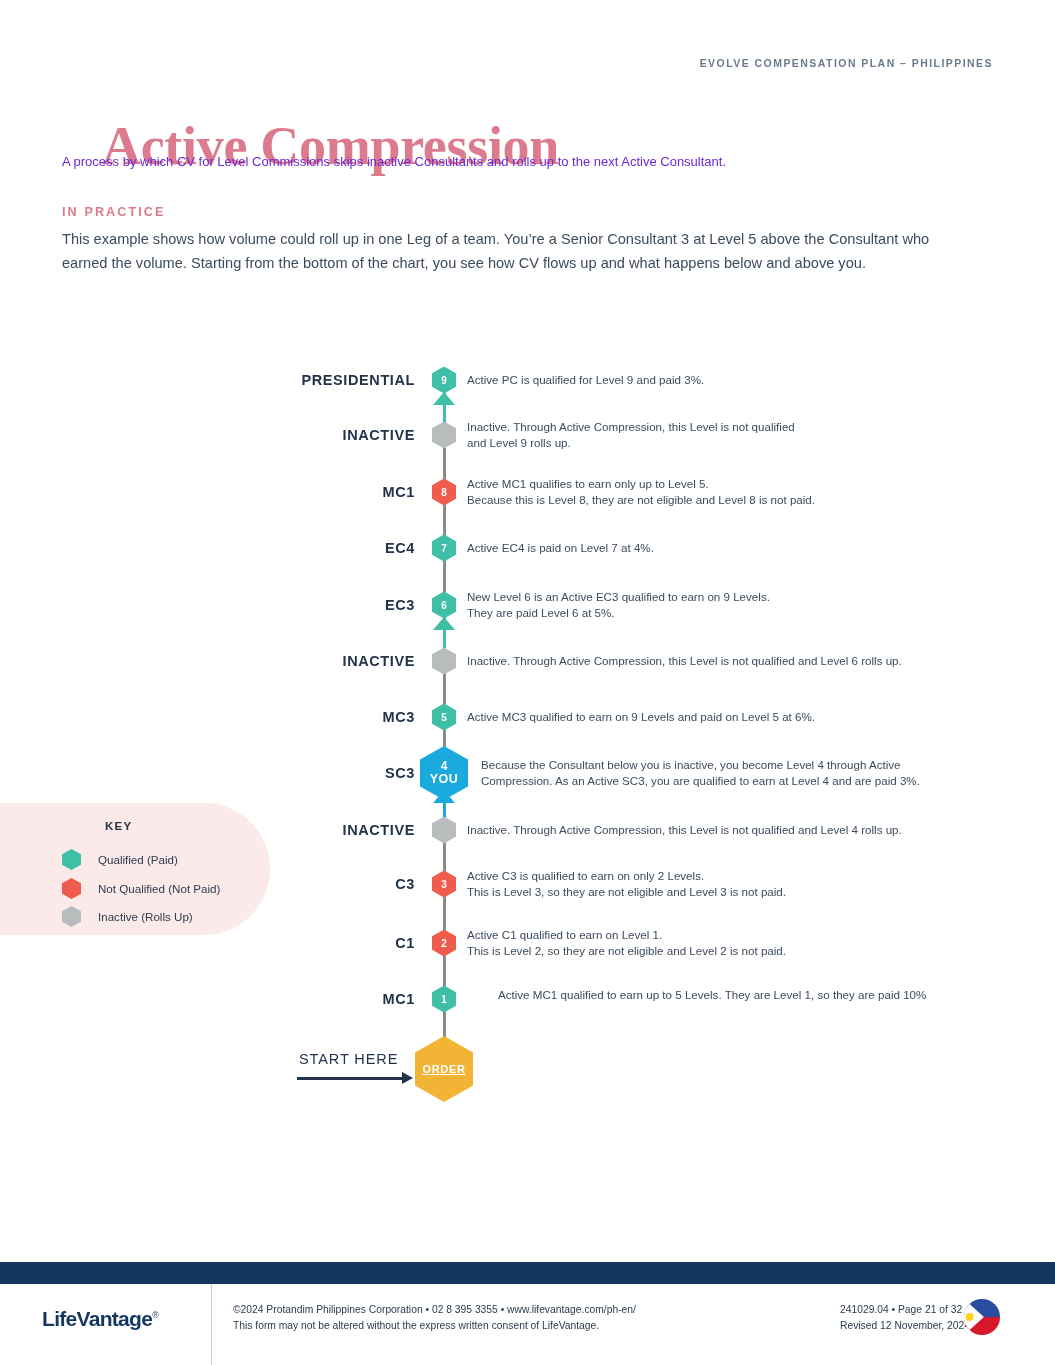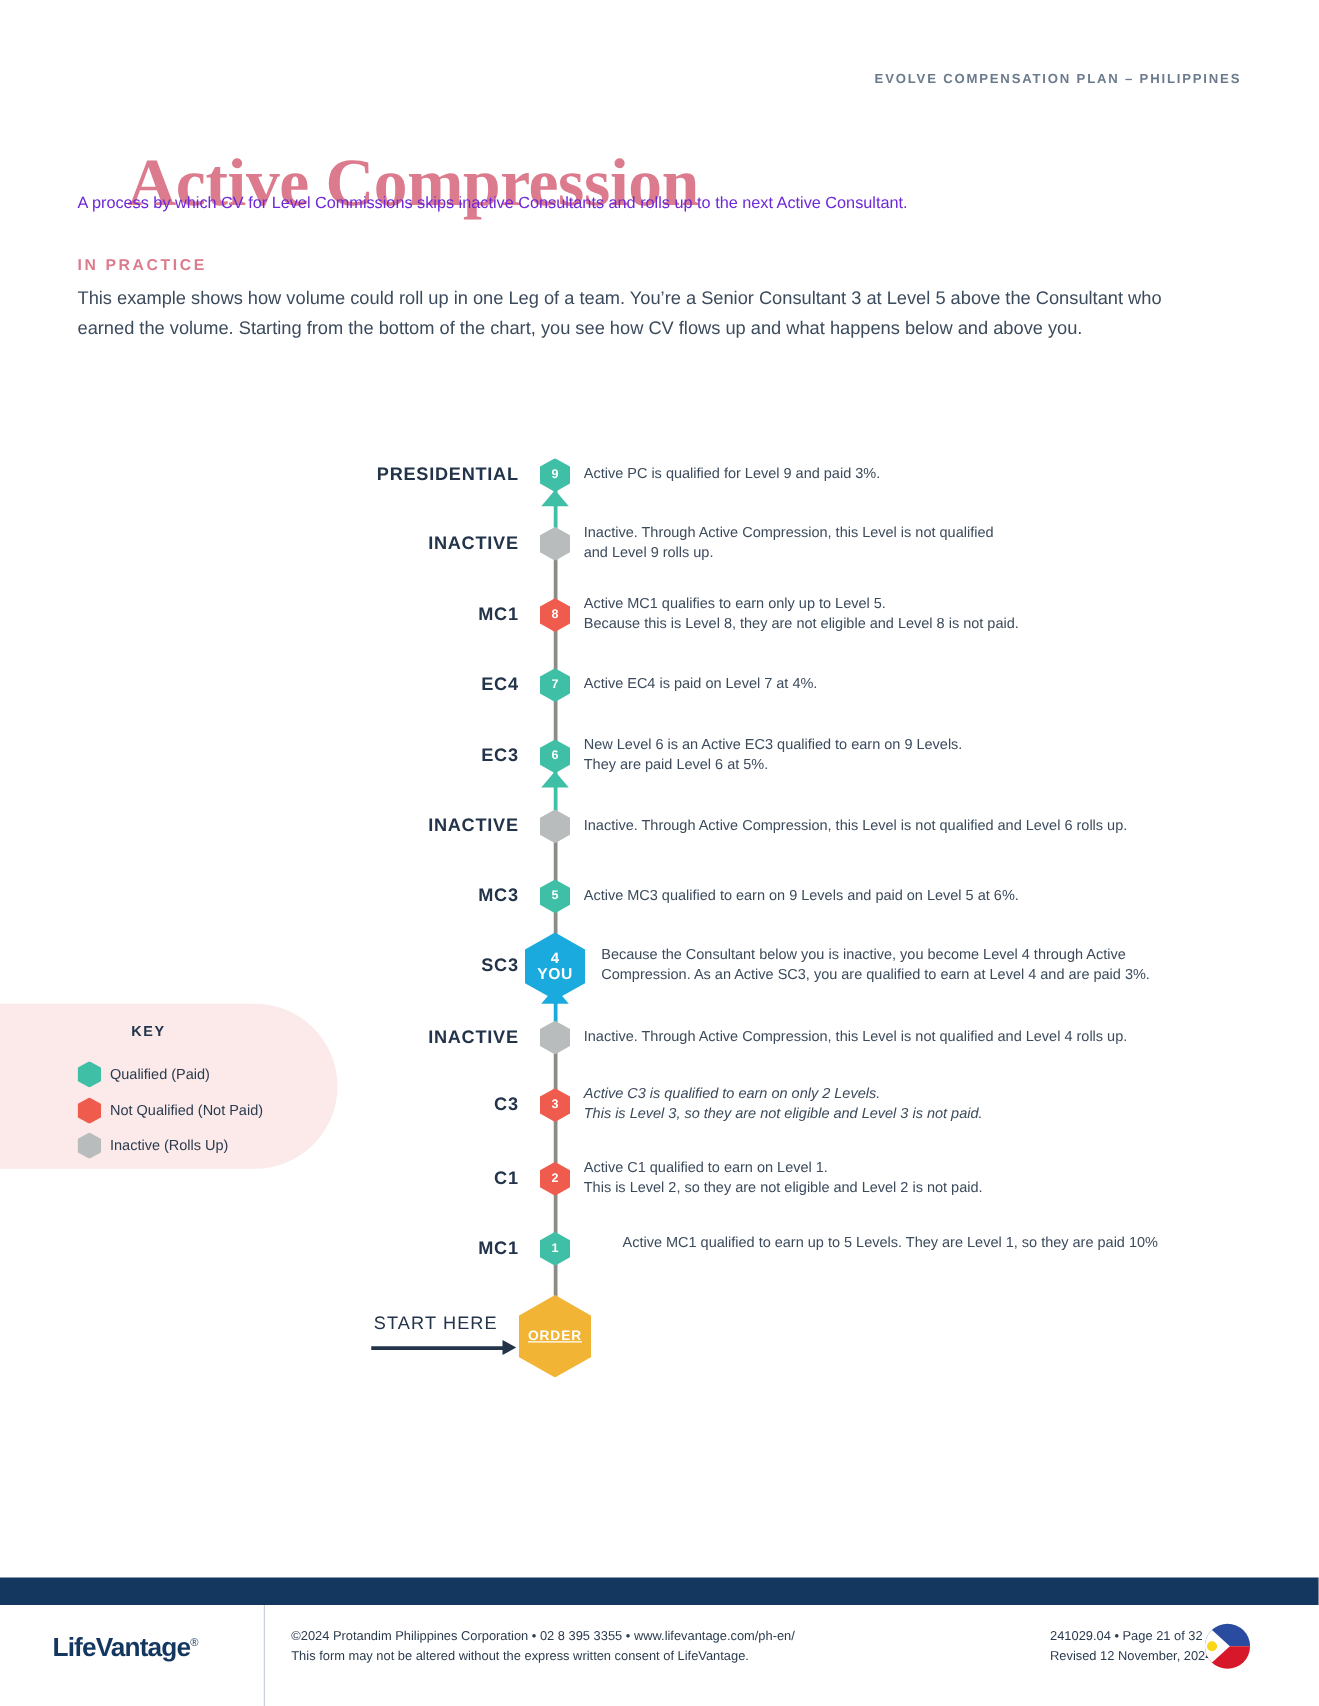--- a/index.html
+++ b/index.html
@@ -84,21 +84,21 @@
     font-size: 11.5px;
     font-weight: 700;
     letter-spacing: 1.3px;
     color: #22334a;
   }
   .key-row {
     position: absolute;
     left: 62px;
     display: flex;
     align-items: center;
-    gap: 7px;
+    gap: 17px;
     text-align: center;
   }
   .key-row .lbl {
     font-size: 11.6px;
     color: #2b3b4e;
   }
   .hexsm {
     width: 19px;
     height: 21px;
     clip-path: polygon(50% 0%, 100% 25%, 100% 75%, 50% 100%, 0% 75%, 0% 25%);
@@ -355,21 +355,21 @@
       </div>
       <div class="desc wide" style="top: 773px;">Because the Consultant below you is inactive, you become Level 4 through Active
 Compression. As an Active SC3, you are qualified to earn at Level 4 and are paid 3%.</div>
       <div class="rank" style="top: 830px;">INACTIVE</div>
       <div class="node std" style="top: 830px; background: rgb(185, 188, 189);"></div>
       <div class="desc" style="top: 830px;">Inactive. Through Active Compression, this Level is not qualified and Level 4 rolls up.</div>
       <div class="rank" style="top: 884px;">C3</div>
       <div class="node std" style="top: 884px; background: rgb(239, 91, 76);">
         <span>3</span>
       </div>
-      <div class="desc" style="top: 884px; font-style: italic;">Active C3 is qualified to earn on only 2 Levels.
+      <div class="desc" style="top: 884px;">Active C3 is qualified to earn on only 2 Levels.
 This is Level 3, so they are not eligible and Level 3 is not paid.</div>
       <div class="rank" style="top: 943px;">C1</div>
       <div class="node std" style="top: 943px; background: rgb(239, 91, 76);">
         <span>2</span>
       </div>
       <div class="desc" style="top: 943px;">Active C1 qualified to earn on Level 1.
 This is Level 2, so they are not eligible and Level 2 is not paid.</div>
       <div class="rank" style="top: 999px;">MC1</div>
       <div class="node std" style="top: 999px; background: rgb(63, 191, 166);">
         <span>1</span>

